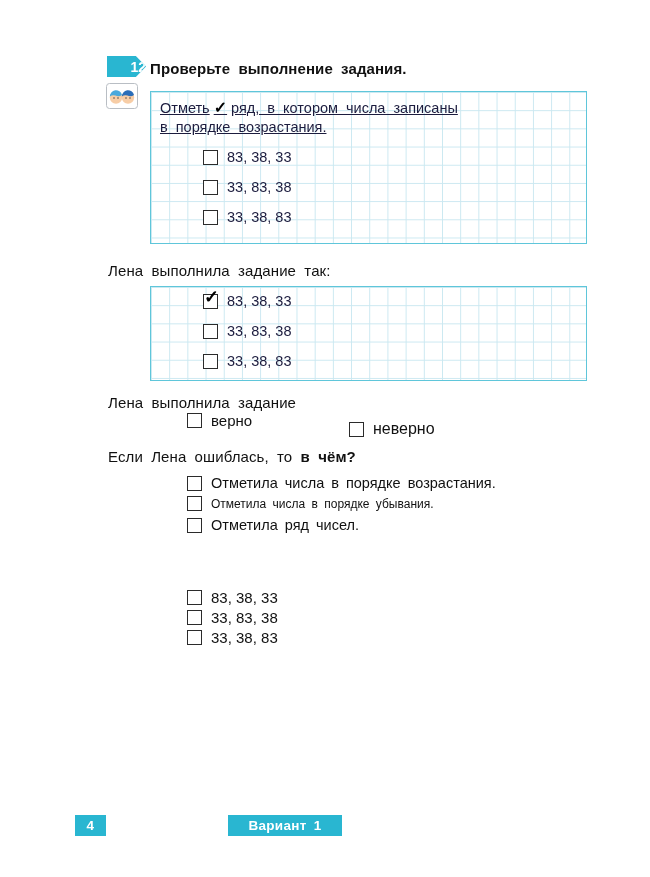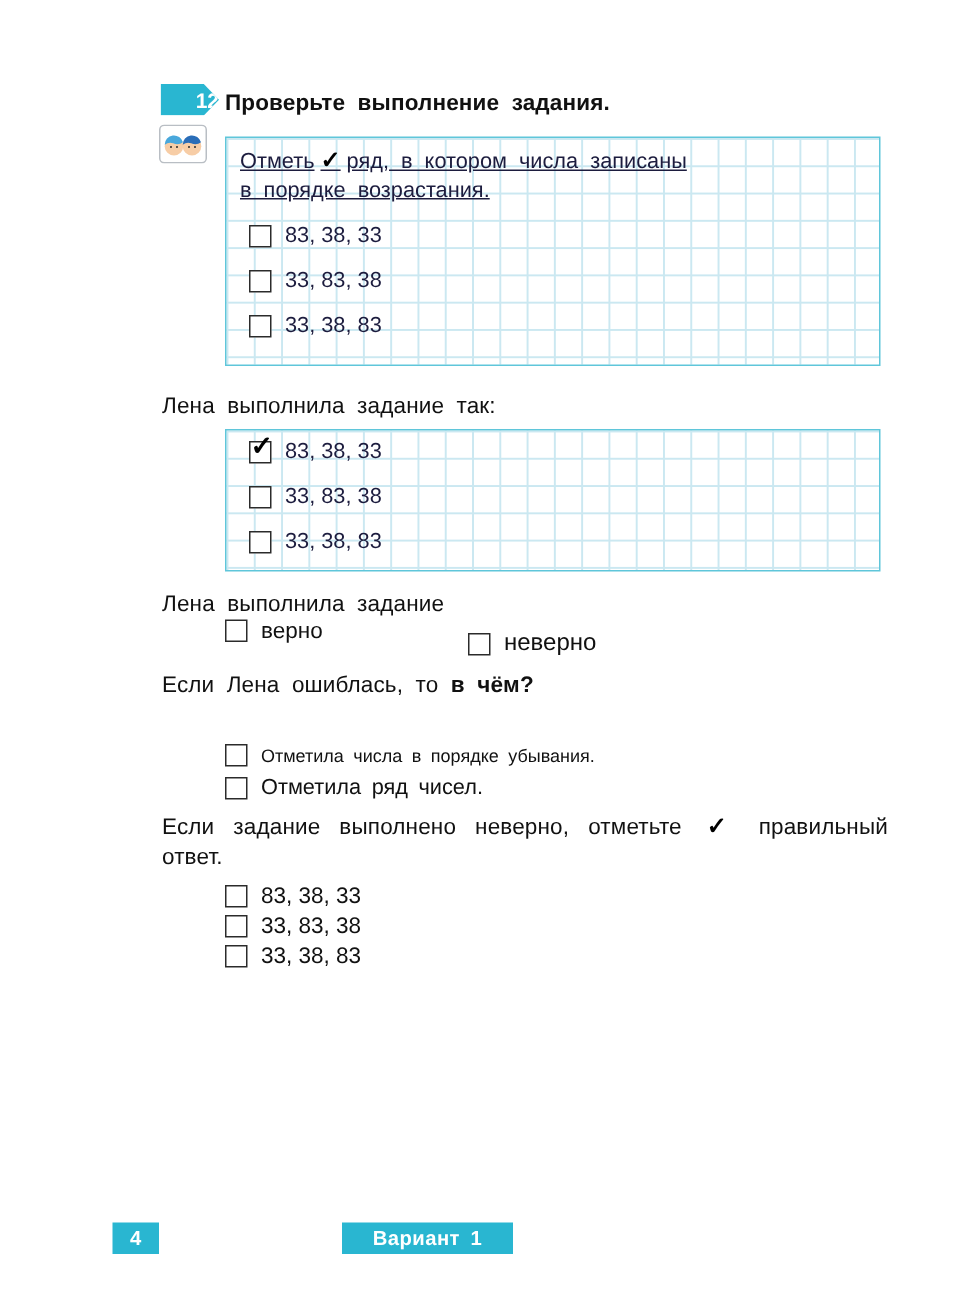--- a/index.html
+++ b/index.html
@@ -20,21 +20,21 @@
   .grid-box {
     position:absolute; left:150px; width:437px;
     background-color:#fff;
     background-image:
       linear-gradient(to right, #cbe8f1 1px, transparent 1px),
       linear-gradient(to bottom, #cbe8f1 1px, transparent 1px);
     background-size:18.2px 18.2px;
     border:1.6px solid #5fc6da;
   }
   .boxtext { color:#1c1c3e; font-size:14.5px; }
-  .row { position:absolute; display:flex; align-items:center; gap:9px; }
+  .row { position:absolute; display:flex; align-items:center; gap:9px;margin-left:37px; }
   .cb {
     width:15px; height:15px; border:1.4px solid #2b2b2b; background:#fff;
     flex:none; display:inline-block; position:relative;
   }
   .cb .mark {
     position:absolute; left:0px; top:-7px; font-size:18px; font-weight:bold;
     color:#000; line-height:1;
   }
   .check { font-weight:bold; color:#000; margin:0 4px; font-size:16px; }
   .footer-box {
@@ -119,37 +119,33 @@
   <div class="row" style="left:312px; top:420px;">
     <span class="cb"></span>
     <span style="font-size:16px;">неверно</span>
   </div>
 
   <div class="txt" style="left:108px; top:447px;">
     <span>Если Лена ошиблась, то</span>
     <span class="bold">в чём?</span>
   </div>
 
+  <div class="row" style="left:150px; top:475px;">
+    <span class="cb"></span>
+    <span style="font-size:14.5px; word-spacing:3px;">Отметила числа в порядке возрастания.</span>
+  </div>
   <div class="row" style="left:150px; top:496px;">
     <span class="cb"></span>
     <span style="font-size:12px; word-spacing:3px;">Отметила числа в порядке убывания.</span>
   </div>
   <div class="row" style="left:150px; top:517px;">
     <span class="cb"></span>
     <span style="font-size:14.5px; word-spacing:3px;">Отметила ряд чисел.</span>
   </div>
 
-  <div class="txt" style="left:108px; top:542px; width:484px; line-height:19.5px;">
-    <div class="justify-line">
-      <span>Если задание выполнено неверно, отметьте</span>
-      <span class="check">✓</span>
-      <span>правильный</span>
-    </div>
-    <div>ответ.</div>
-  </div>
 
   <div class="row" style="left:150px; top:589px;">
     <span class="cb"></span>
     <span style="font-size:15px;">83, 38, 33</span>
   </div>
   <div class="row" style="left:150px; top:609px;">
     <span class="cb"></span>
     <span style="font-size:15px;">33, 83, 38</span>
   </div>
   <div class="row" style="left:150px; top:629px;">

